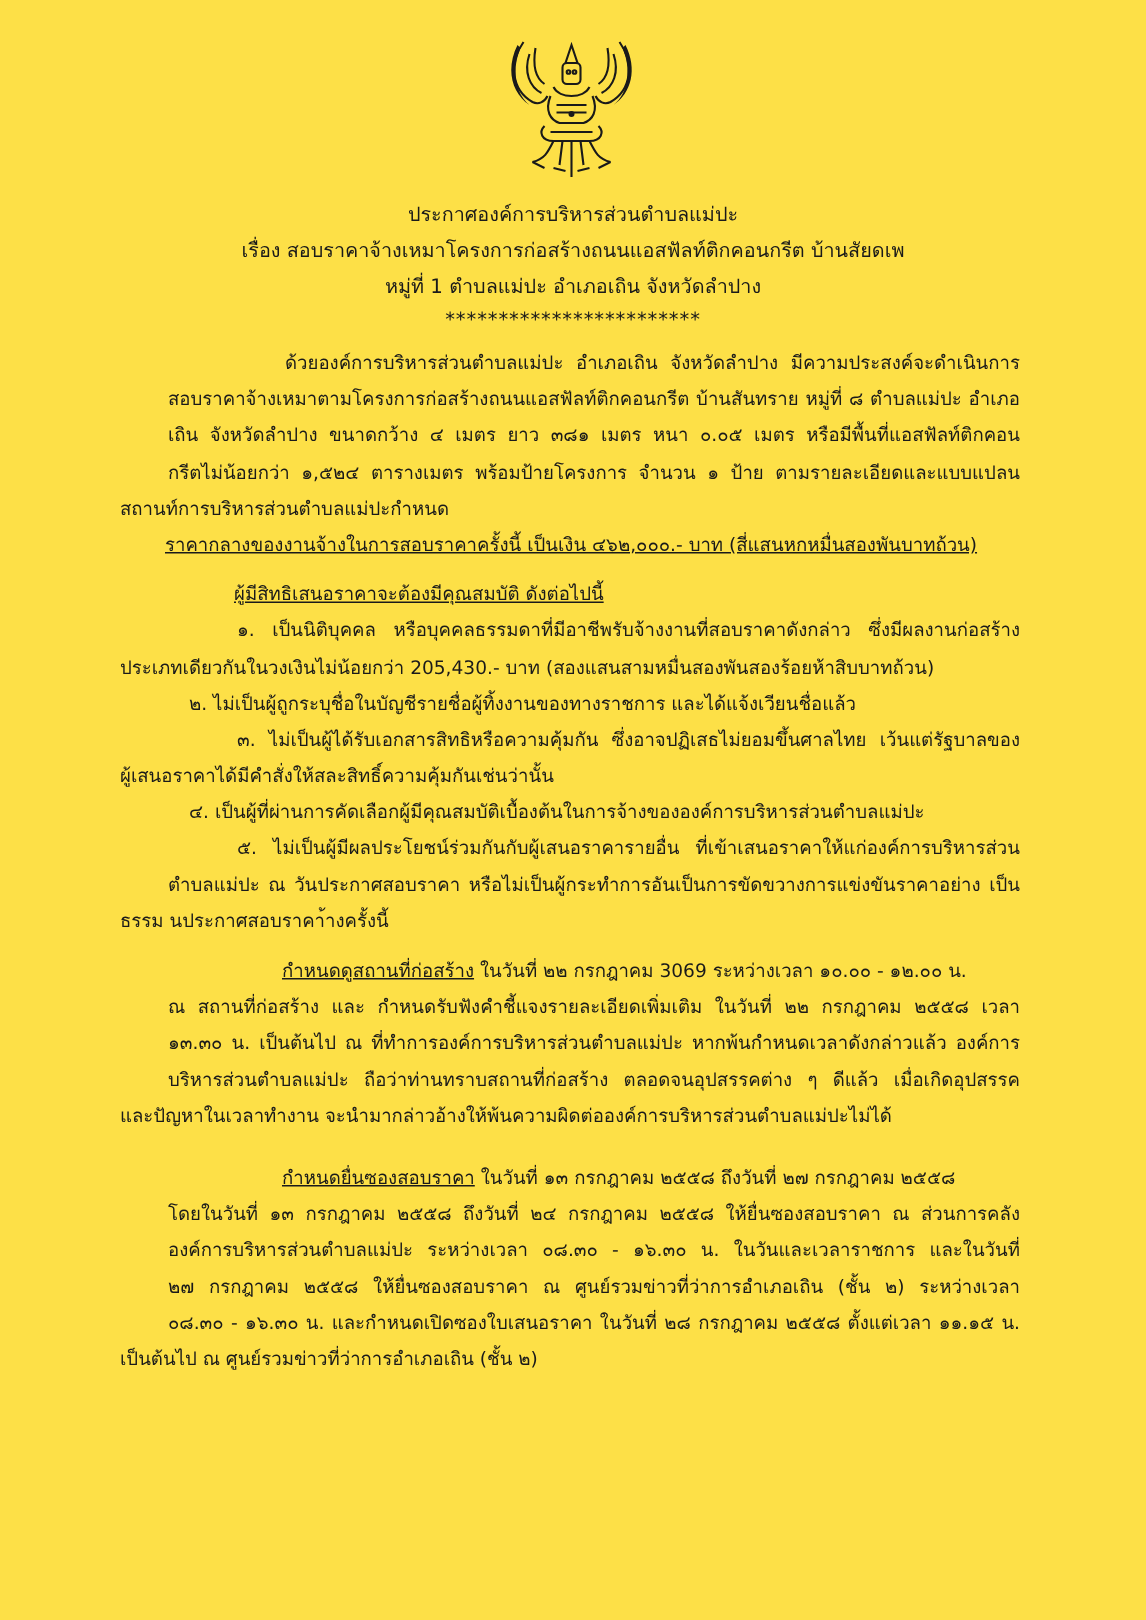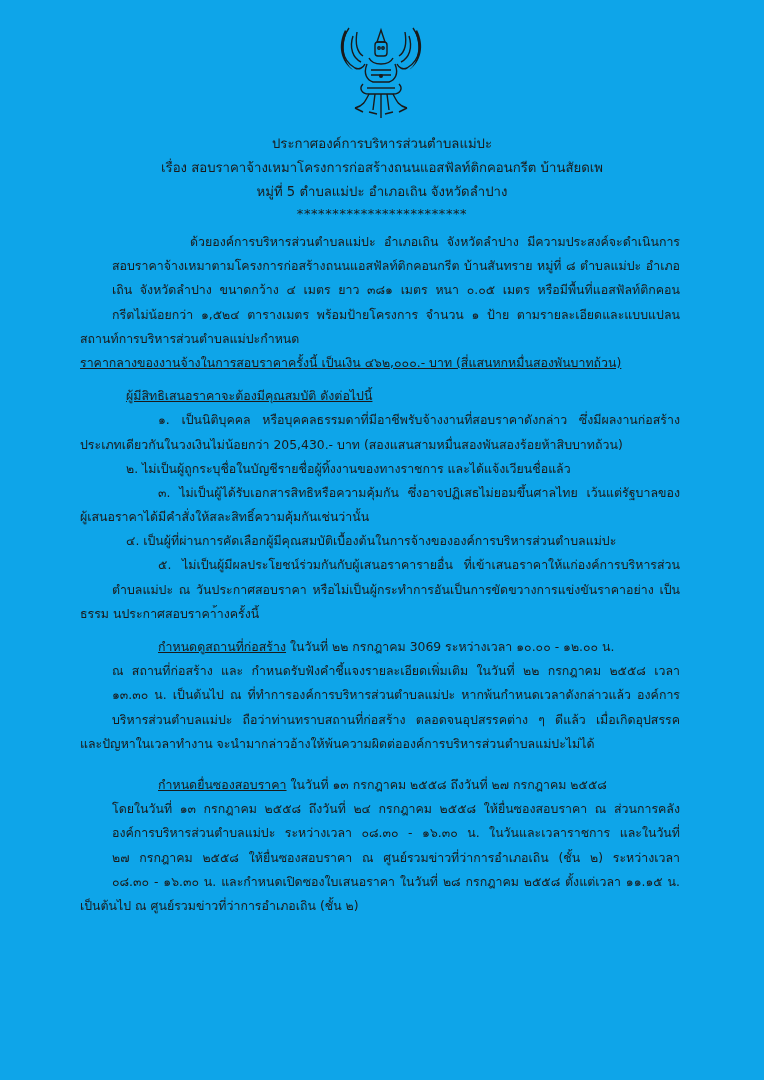--- a/index.html
+++ b/index.html
@@ -13,21 +13,21 @@
       position: relative;
       overflow: hidden;
       font-family: "DejaVu Sans", sans-serif;
       color: #1a1a1a;
     }
     .page {
       position: absolute;
       left: 0; top: 0;
       width: 764px;
       height: 1080px;
-      background: #0ea5e9;
+      background: #fde047;
     }
     .emblem {
       position: absolute;
       left: 333px;
       top: 22px;
       width: 96px;
       height: 100px;
     }
     .emblem svg { width: 100%; height: 100%; display: block; }
     .heading {
@@ -56,21 +56,21 @@
       overflow: visible;
       height: 24.2px;
     }
     .justify {
       text-align: justify;
       text-align-last: justify;
       margin-left: 32px;
     }
     .indent { padding-left: 78px; }
     .indent-sm { padding-left: 46px; }
-    .u { text-decoration: underline; }
+    .u { text-decoration: underline; margin-left: 30px; }
     .gap { height: 9px; }
     .gap-lg { height: 17px; }
   </style>
 </head>
 <body>
 
 <div class="page">
 
   <div class="emblem">
     <svg viewBox="0 0 96 100" xmlns="http://www.w3.org/2000/svg">
@@ -98,21 +98,21 @@
       <g fill="#1a1a1a">
         <path d="M12 8 C4 24, 8 40, 20 48 C10 40, 8 24, 14 10 Z"></path>
         <path d="M84 8 C92 24, 88 40, 76 48 C86 40, 88 24, 82 10 Z"></path>
         <circle cx="48" cy="54" r="2"></circle>
       </g>
     </svg>
   </div>
 
   <div class="heading h1">ประกาศองค์การบริหารส่วนตำบลแม่ปะ</div>
   <div class="heading h2">เรื่อง  สอบราคาจ้างเหมาโครงการก่อสร้างถนนแอสฟัลท์ติกคอนกรีต  บ้านสัยดเพ</div>
-  <div class="heading h3">หมู่ที่ 5  ตำบลแม่ปะ  อำเภอเถิน  จังหวัดลำปาง</div>
+  <div class="heading h3">หมู่ที่ 1  ตำบลแม่ปะ  อำเภอเถิน  จังหวัดลำปาง</div>
   <div class="heading h4">************************</div>
 
   <div class="body" style="top: 230px;">
 
     <div class="line justify indent">ด้วยองค์การบริหารส่วนตำบลแม่ปะ อำเภอเถิน  จังหวัดลำปาง  มีความประสงค์จะดำเนินการ</div>
     <div class="line justify">สอบราคาจ้างเหมาตามโครงการก่อสร้างถนนแอสฟัลท์ติกคอนกรีต บ้านสันทราย  หมู่ที่ ๘  ตำบลแม่ปะ  อำเภอ</div>
     <div class="line justify">เถิน  จังหวัดลำปาง  ขนาดกว้าง ๔  เมตร  ยาว  ๓๘๑  เมตร  หนา  ๐.๐๕  เมตร  หรือมีพื้นที่แอสฟัลท์ติกคอน</div>
     <div class="line justify">กรีตไม่น้อยกว่า  ๑,๕๒๔  ตารางเมตร  พร้อมป้ายโครงการ  จำนวน  ๑  ป้าย   ตามรายละเอียดและแบบแปลน</div>
     <div class="line">สถานท์การบริหารส่วนตำบลแม่ปะกำหนด</div>
     <div class="line u">ราคากลางของงานจ้างในการสอบราคาครั้งนี้   เป็นเงิน   ๔๖๒,๐๐๐.- บาท  (สี่แสนหกหมื่นสองพันบาทถ้วน)</div>

